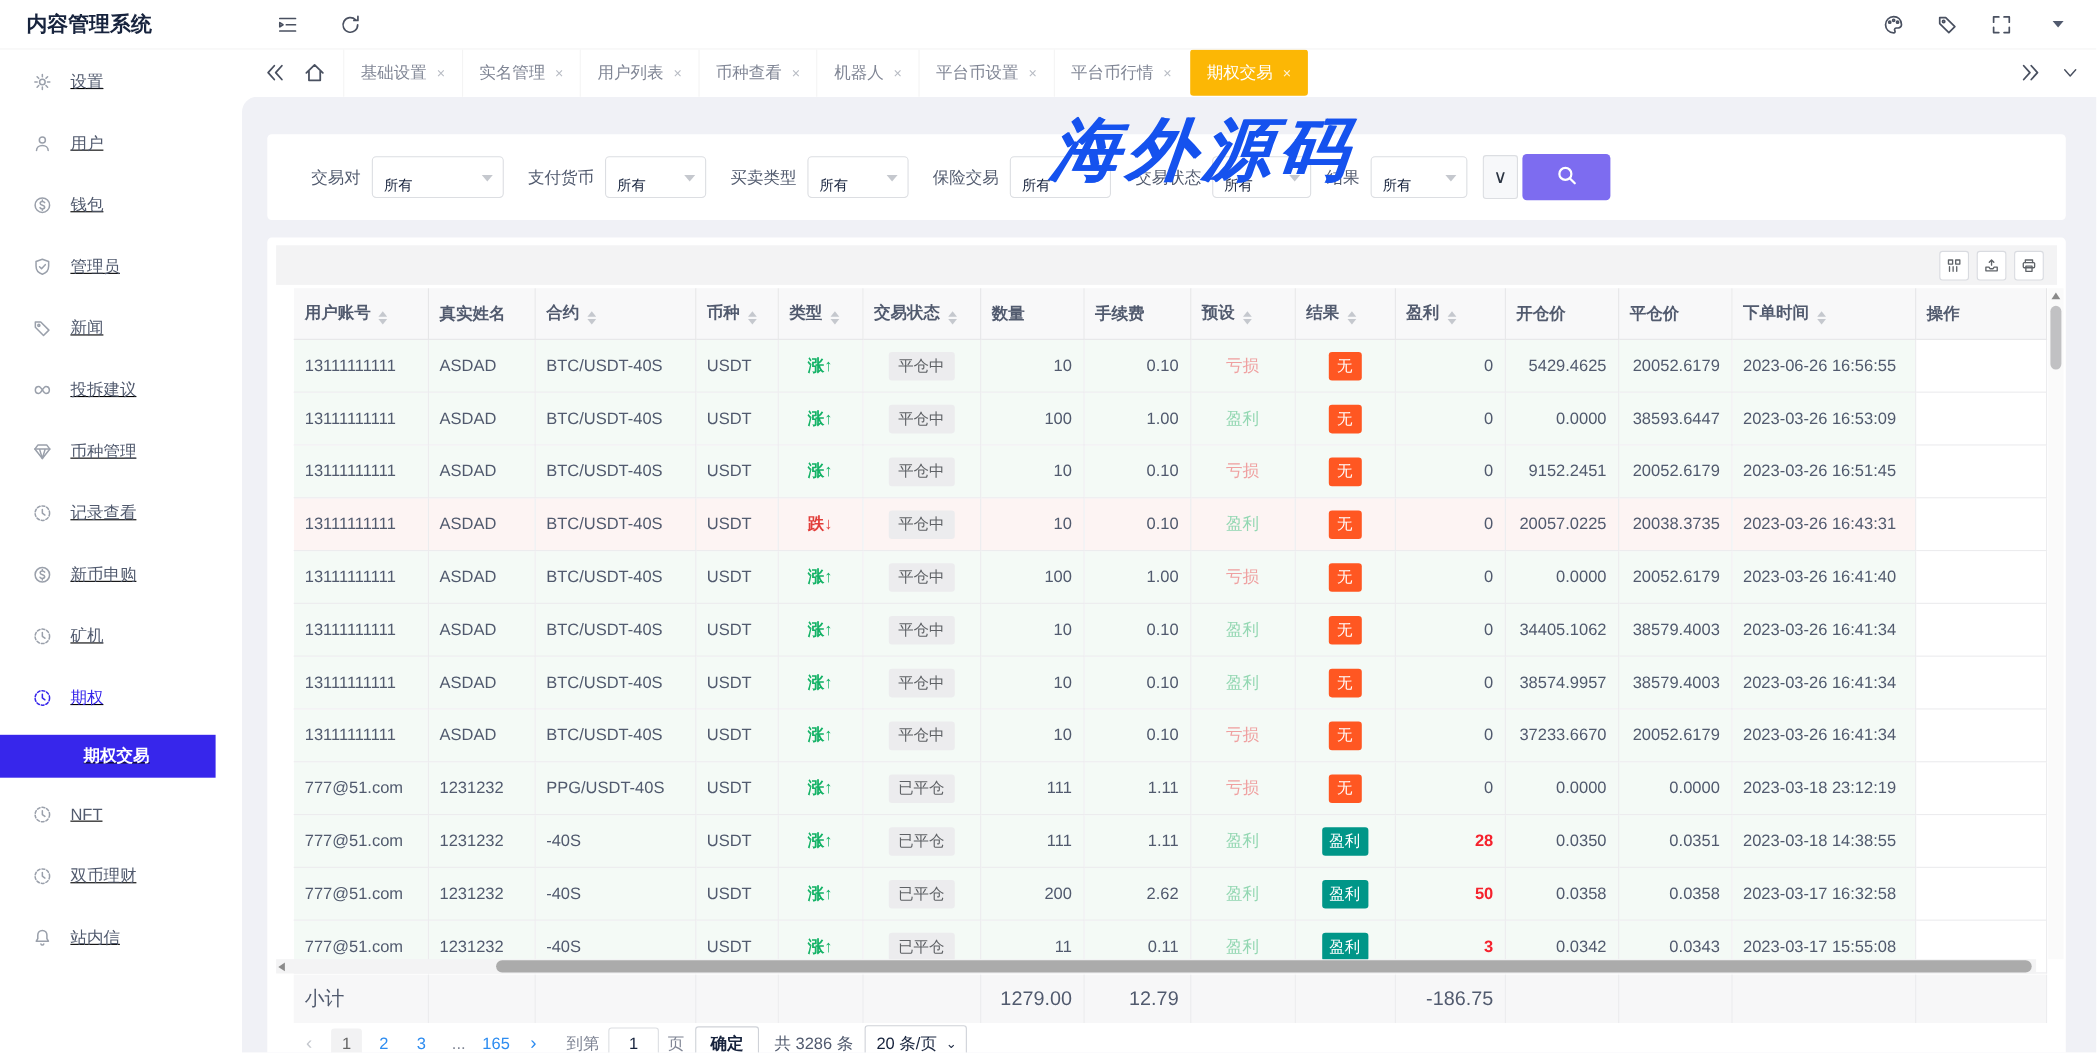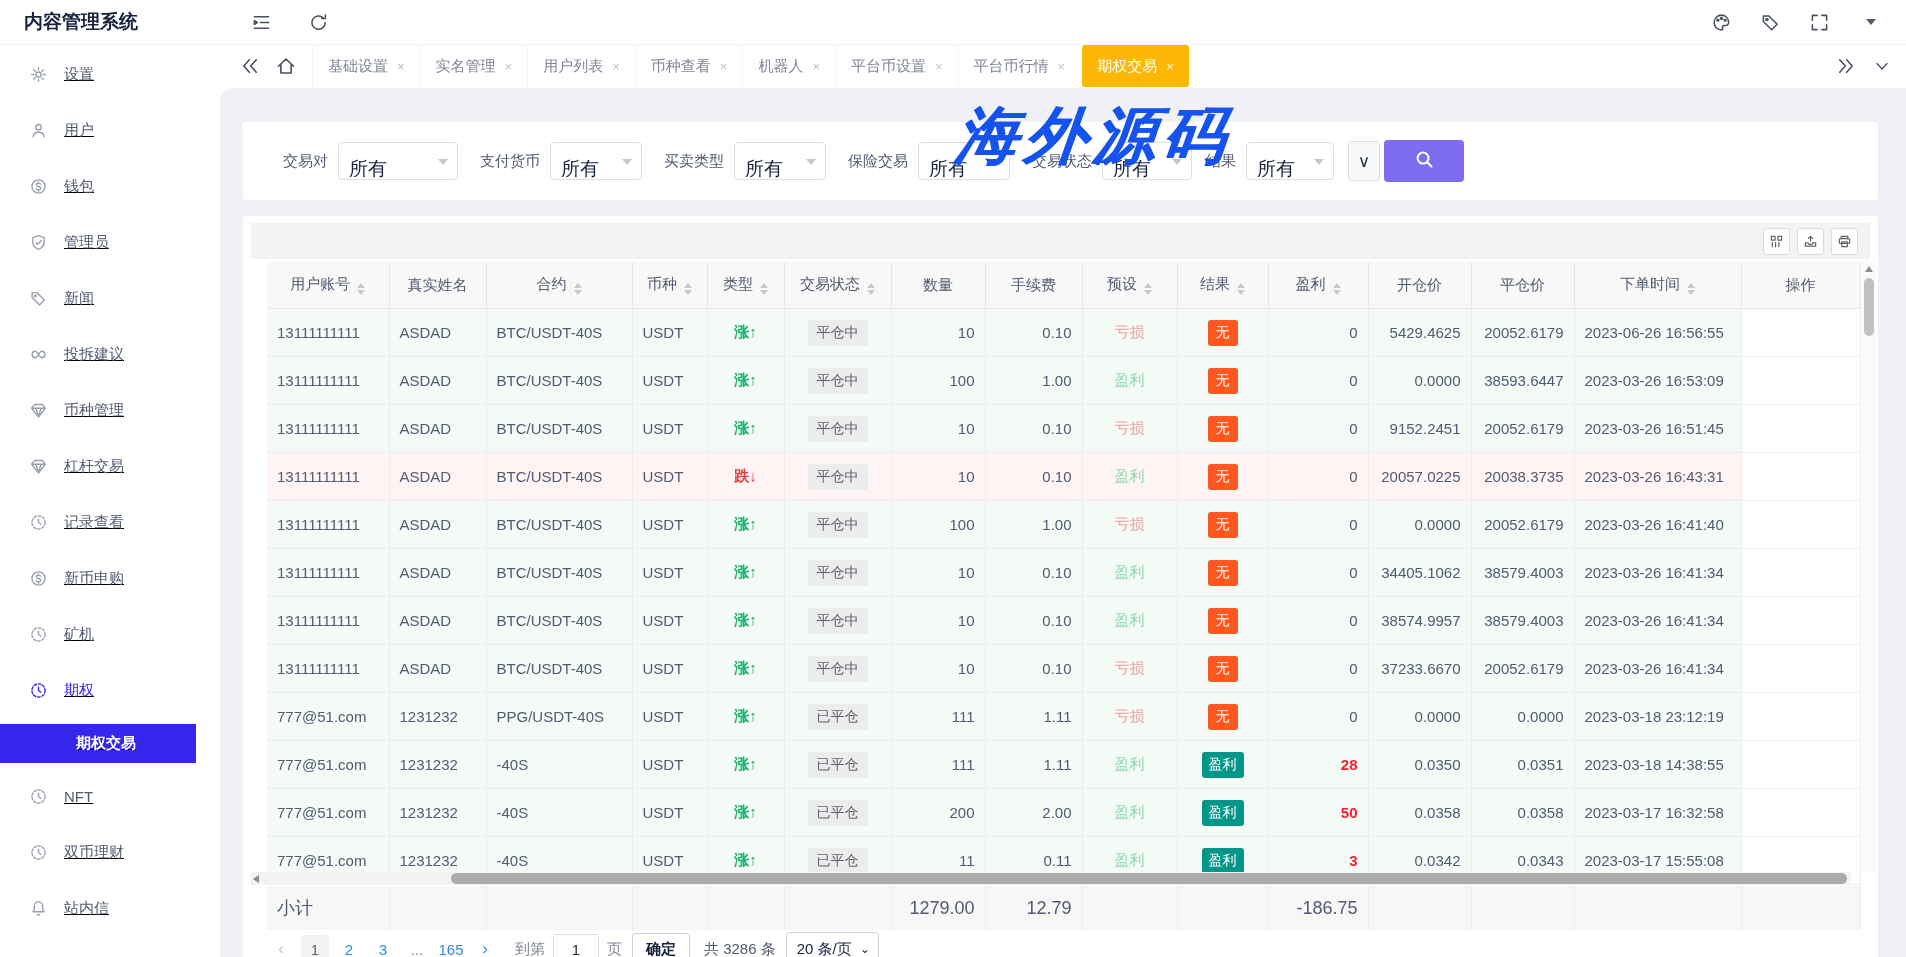--- a/index.html
+++ b/index.html
@@ -39,42 +39,42 @@
 
   
   .content{position:absolute;top:88px;left:220px;right:0;bottom:0;background:#f0f1f6;border-top-left-radius:14px;overflow:hidden;}
 
   .watermark{position:absolute;left:736px;top:6px;z-index:60;font-family:"DejaVu Serif",serif;font-style:italic;font-weight:bold;font-size:62px;color:#1552ee;letter-spacing:7px;transform:skewX(-6deg);pointer-events:none;white-space:nowrap;text-shadow:1px 0 #1552ee;}
 
   .filter-card{position:absolute;left:23px;right:28px;top:34px;height:78px;background:#fff;border-radius:4px;}
   .filter-row{display:flex;align-items:center;height:100%;padding-left:40px;}
   .f-group{display:flex;align-items:center;margin-right:22px;}
   .f-label{font-size:15px;color:#515a6e;margin-right:10px;white-space:nowrap;}
-  .f-select{position:relative;height:38px;border:1px solid #dcdee2;border-radius:4px;background:#fff;display:flex;align-items:center;padding:16px 26px 0 10px;font-size:19px;color:#17233d;box-sizing:border-box;cursor:pointer;}
+  .f-select{position:relative;height:38px;border:1px solid #dcdee2;border-radius:4px;background:#fff;display:flex;align-items:center;padding:16px 26px 0 10px;font-size:13px;color:#17233d;box-sizing:border-box;cursor:pointer;}
   .f-select .sel-caret{position:absolute;right:9px;top:16px;width:0;height:0;border-left:5px solid transparent;border-right:5px solid transparent;border-top:6px solid #c5c8ce;}
   .f-group:nth-child(1) .f-select{width:120px;}
   .f-group:nth-child(2) .f-select{width:92px;}
   .f-group:nth-child(3) .f-select{width:92px;}
   .f-group:nth-child(4) .f-select{width:92px;}
   .f-group:nth-child(5) .f-select{width:90px;}
   .f-group:nth-child(6) .f-select{width:88px;margin-right:0;}
   .f-group:nth-child(5),.f-group:nth-child(6){margin-right:14px;}
   .expand-box{width:32px;height:40px;border:1px solid #dcdee2;background:#f7f8fa;border-radius:3px;display:flex;align-items:center;justify-content:center;color:#2b3442;font-size:17px;cursor:pointer;margin-right:4px;box-sizing:border-box;}
   .search-btn{width:80px;height:42px;background:#7d6cf0;border:none;border-radius:4px;display:flex;align-items:center;justify-content:center;cursor:pointer;}
   .search-btn svg{width:19px;height:19px;color:#fff;}
 
   
   .table-card{position:absolute;left:23px;right:28px;top:128px;bottom:-12px;background:#fff;border-radius:4px;overflow:hidden;}
   .tc-toolbar{margin:7px 8px 0;height:36px;background:#f3f3f4;display:flex;align-items:center;justify-content:flex-end;gap:7px;padding-right:12px;}
   .tool-btn{width:27px;height:27px;background:#fff;border:1px solid #d9dbe0;border-radius:3px;display:flex;align-items:center;justify-content:center;color:#5f6368;cursor:pointer;box-sizing:border-box;}
   .tool-btn svg{width:15px;height:15px;}
 
   .table-wrap{position:absolute;left:24px;top:46px;width:1593px;}
   table.grid{border-collapse:collapse;table-layout:fixed;width:1593px;font-size:15px;color:#515a6e;}
-  .grid th{height:46px;background:#f8f8f9;font-weight:normal;text-align:center;padding:0 10px;border-right:1px solid #e6e6e8;border-bottom:1px solid #e6e6e8;white-space:nowrap;overflow:hidden;}
+  .grid th{height:46px;background:#f8f8f9;font-weight:bold;text-align:left;padding:0 10px;border-right:1px solid #e6e6e8;border-bottom:1px solid #e6e6e8;white-space:nowrap;overflow:hidden;}
   .grid td{height:47px;padding:0 10px;border-right:1px solid #ececee;border-bottom:1px solid #ececee;white-space:nowrap;overflow:hidden;background:#fff;}
   .grid tr.rg td{background:#f4faf6;}
   .grid tr.rr td{background:#fdf4f3;}
   .grid td.action,.grid tr.rg td.action,.grid tr.rr td.action{background:#fff;}
   .al{text-align:left;} .ac{text-align:center;} .ar{text-align:right;}
   .sorter{display:inline-flex;flex-direction:column;gap:2px;margin-left:7px;vertical-align:1px;}
   .sorter i{display:block;width:0;height:0;border-left:4px solid transparent;border-right:4px solid transparent;}
   .sorter .up{border-bottom:5px solid #c5c8ce;}
   .sorter .dn{border-top:5px solid #c5c8ce;}
   .t-up{color:#13b266;font-weight:bold;}
@@ -217,29 +217,20 @@
           <span>投拆建议</span>
         </div>
         <div class="side-item">
           <span class="icn">
             <svg viewBox="0 0 16 16" fill="none" stroke="currentColor" stroke-width="1.3" stroke-linecap="round" stroke-linejoin="round">
               <path d="M4.3 2.3h7.4l2.7 3.6L8 13.9 1.6 5.9z"></path>
               <path d="M1.6 5.9h12.8M8 13.9L5.6 5.9M8 13.9l2.4-8"></path>
             </svg>
           </span>
           <span>币种管理</span>
-        </div>
-        <div class="side-item">
-          <span class="icn">
-            <svg viewBox="0 0 16 16" fill="none" stroke="currentColor" stroke-width="1.3" stroke-linecap="round" stroke-linejoin="round">
-              <path d="M4.3 2.3h7.4l2.7 3.6L8 13.9 1.6 5.9z"></path>
-              <path d="M1.6 5.9h12.8M8 13.9L5.6 5.9M8 13.9l2.4-8"></path>
-            </svg>
-          </span>
-          <span>杠杆交易</span>
         </div>
         <div class="side-item">
           <span class="icn">
             <svg viewBox="0 0 16 16" fill="none" stroke="currentColor" stroke-width="1.3" stroke-linecap="round" stroke-linejoin="round">
               <circle cx="8" cy="8" r="6.2" stroke-dasharray="2.4 1.7"></circle>
               <path d="M8 4.8V8l2.2 1.6"></path>
             </svg>
           </span>
           <span>记录查看</span>
         </div>
@@ -682,21 +673,21 @@
                 <td class="al action"></td>
               </tr>
               <tr class="rg">
                 <td class="al">777@51.com</td>
                 <td class="al">1231232</td>
                 <td class="al">-40S</td>
                 <td class="al">USDT</td>
                 <td class="ac"><span class="t-up">涨↑</span></td>
                 <td class="ac"><span class="badge-g">已平仓</span></td>
                 <td class="ar">200</td>
-                <td class="ar">2.00</td>
+                <td class="ar">2.62</td>
                 <td class="ac"><span class="p-win">盈利</span></td>
                 <td class="ac"><span class="badge-t">盈利</span></td>
                 <td class="ar"><span class="profit-hot">50</span></td>
                 <td class="ar">0.0358</td>
                 <td class="ar">0.0358</td>
                 <td class="al">2023-03-17 16:32:58</td>
                 <td class="al action"></td>
               </tr>
               <tr class="rg">
                 <td class="al">777@51.com</td>

